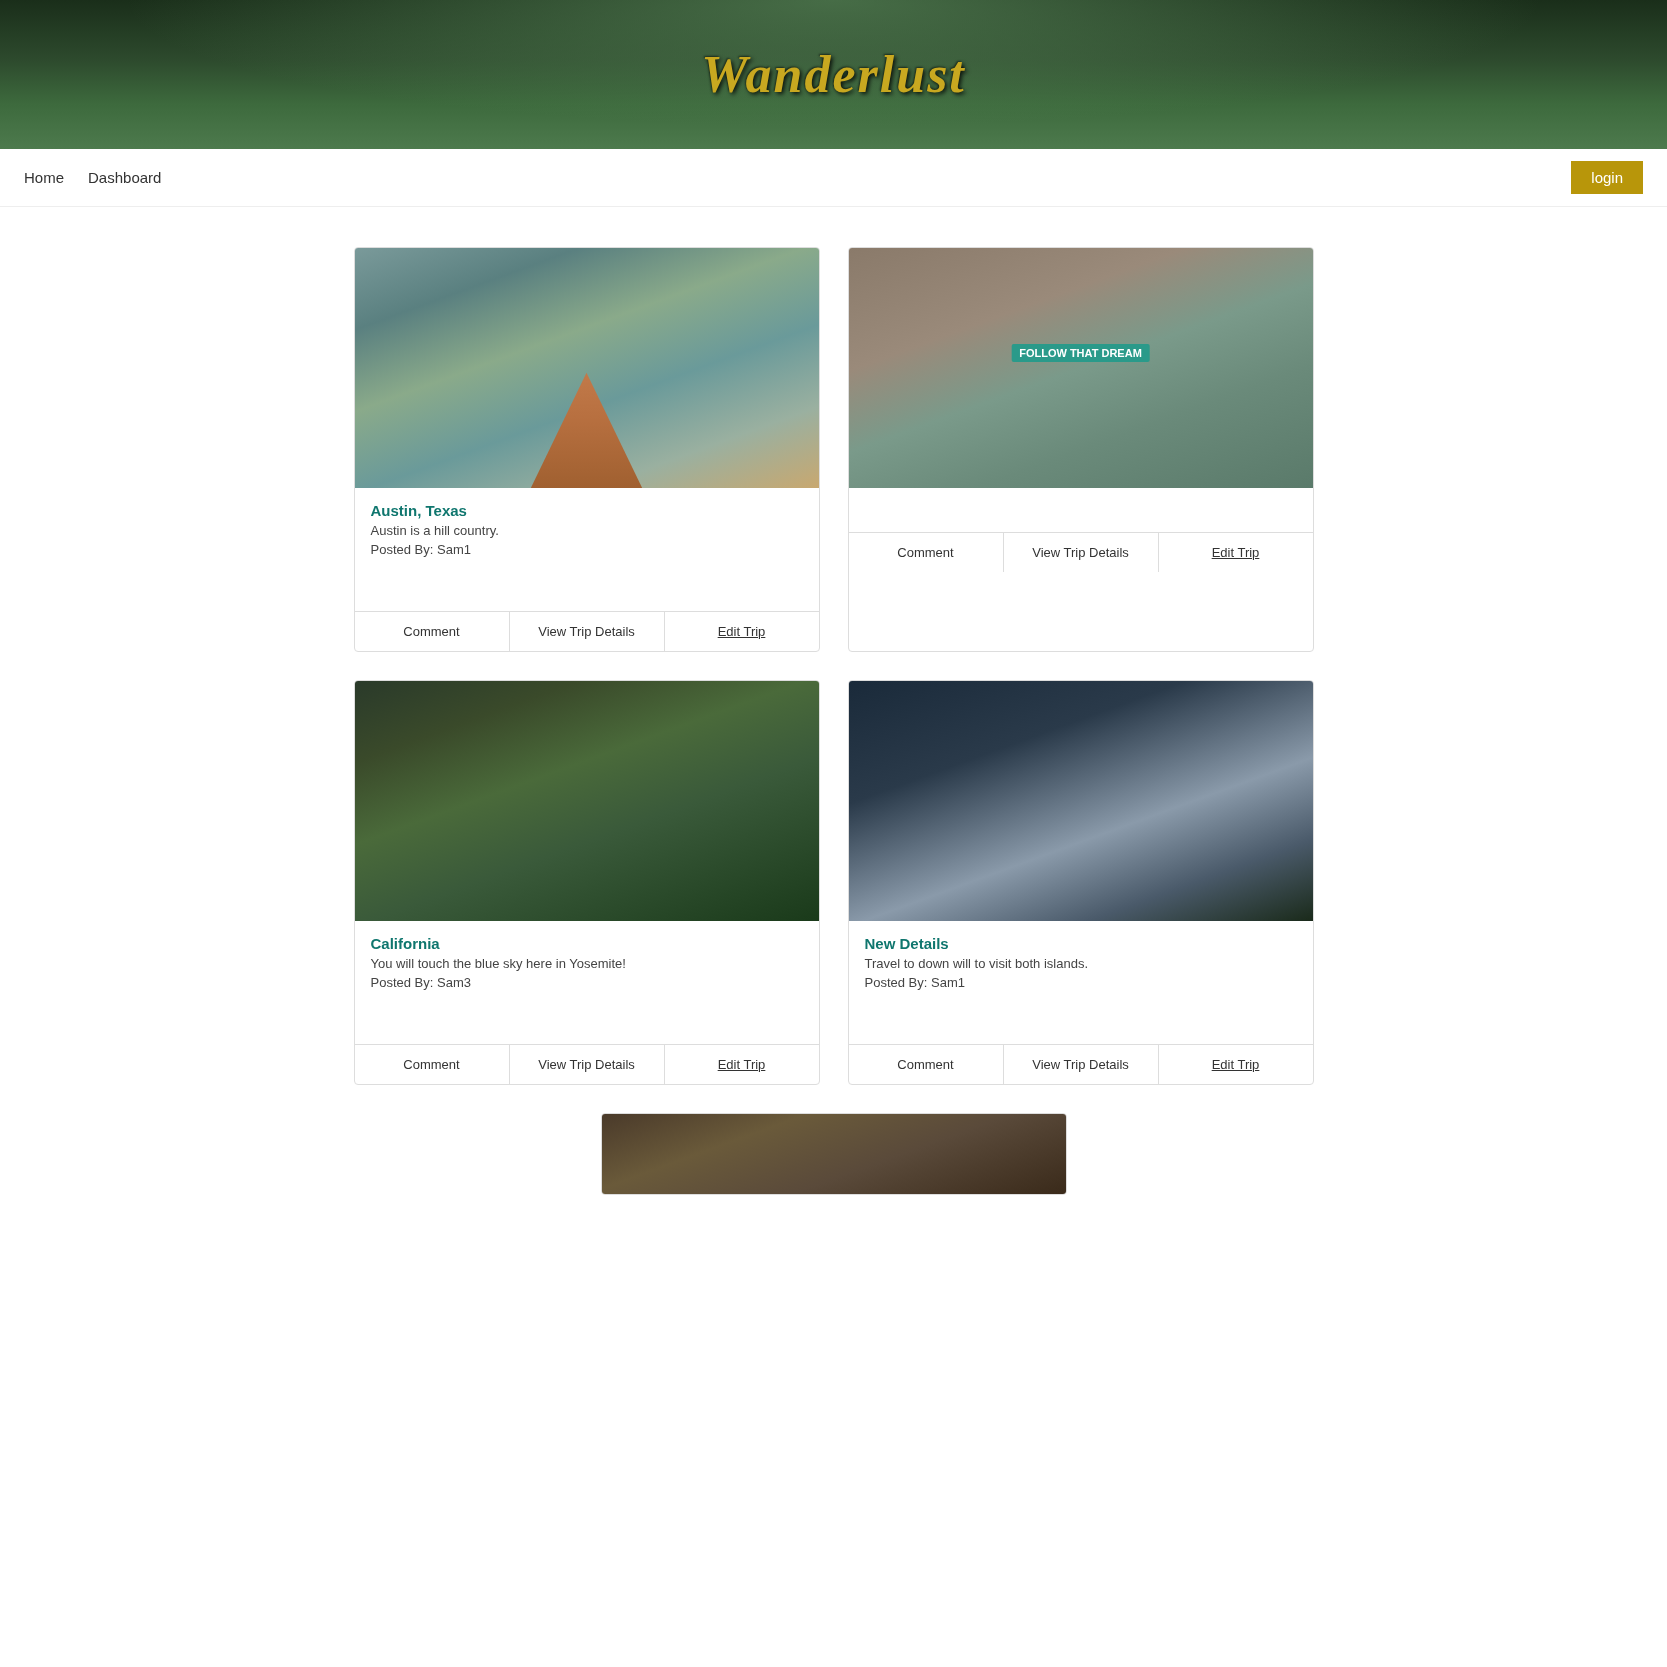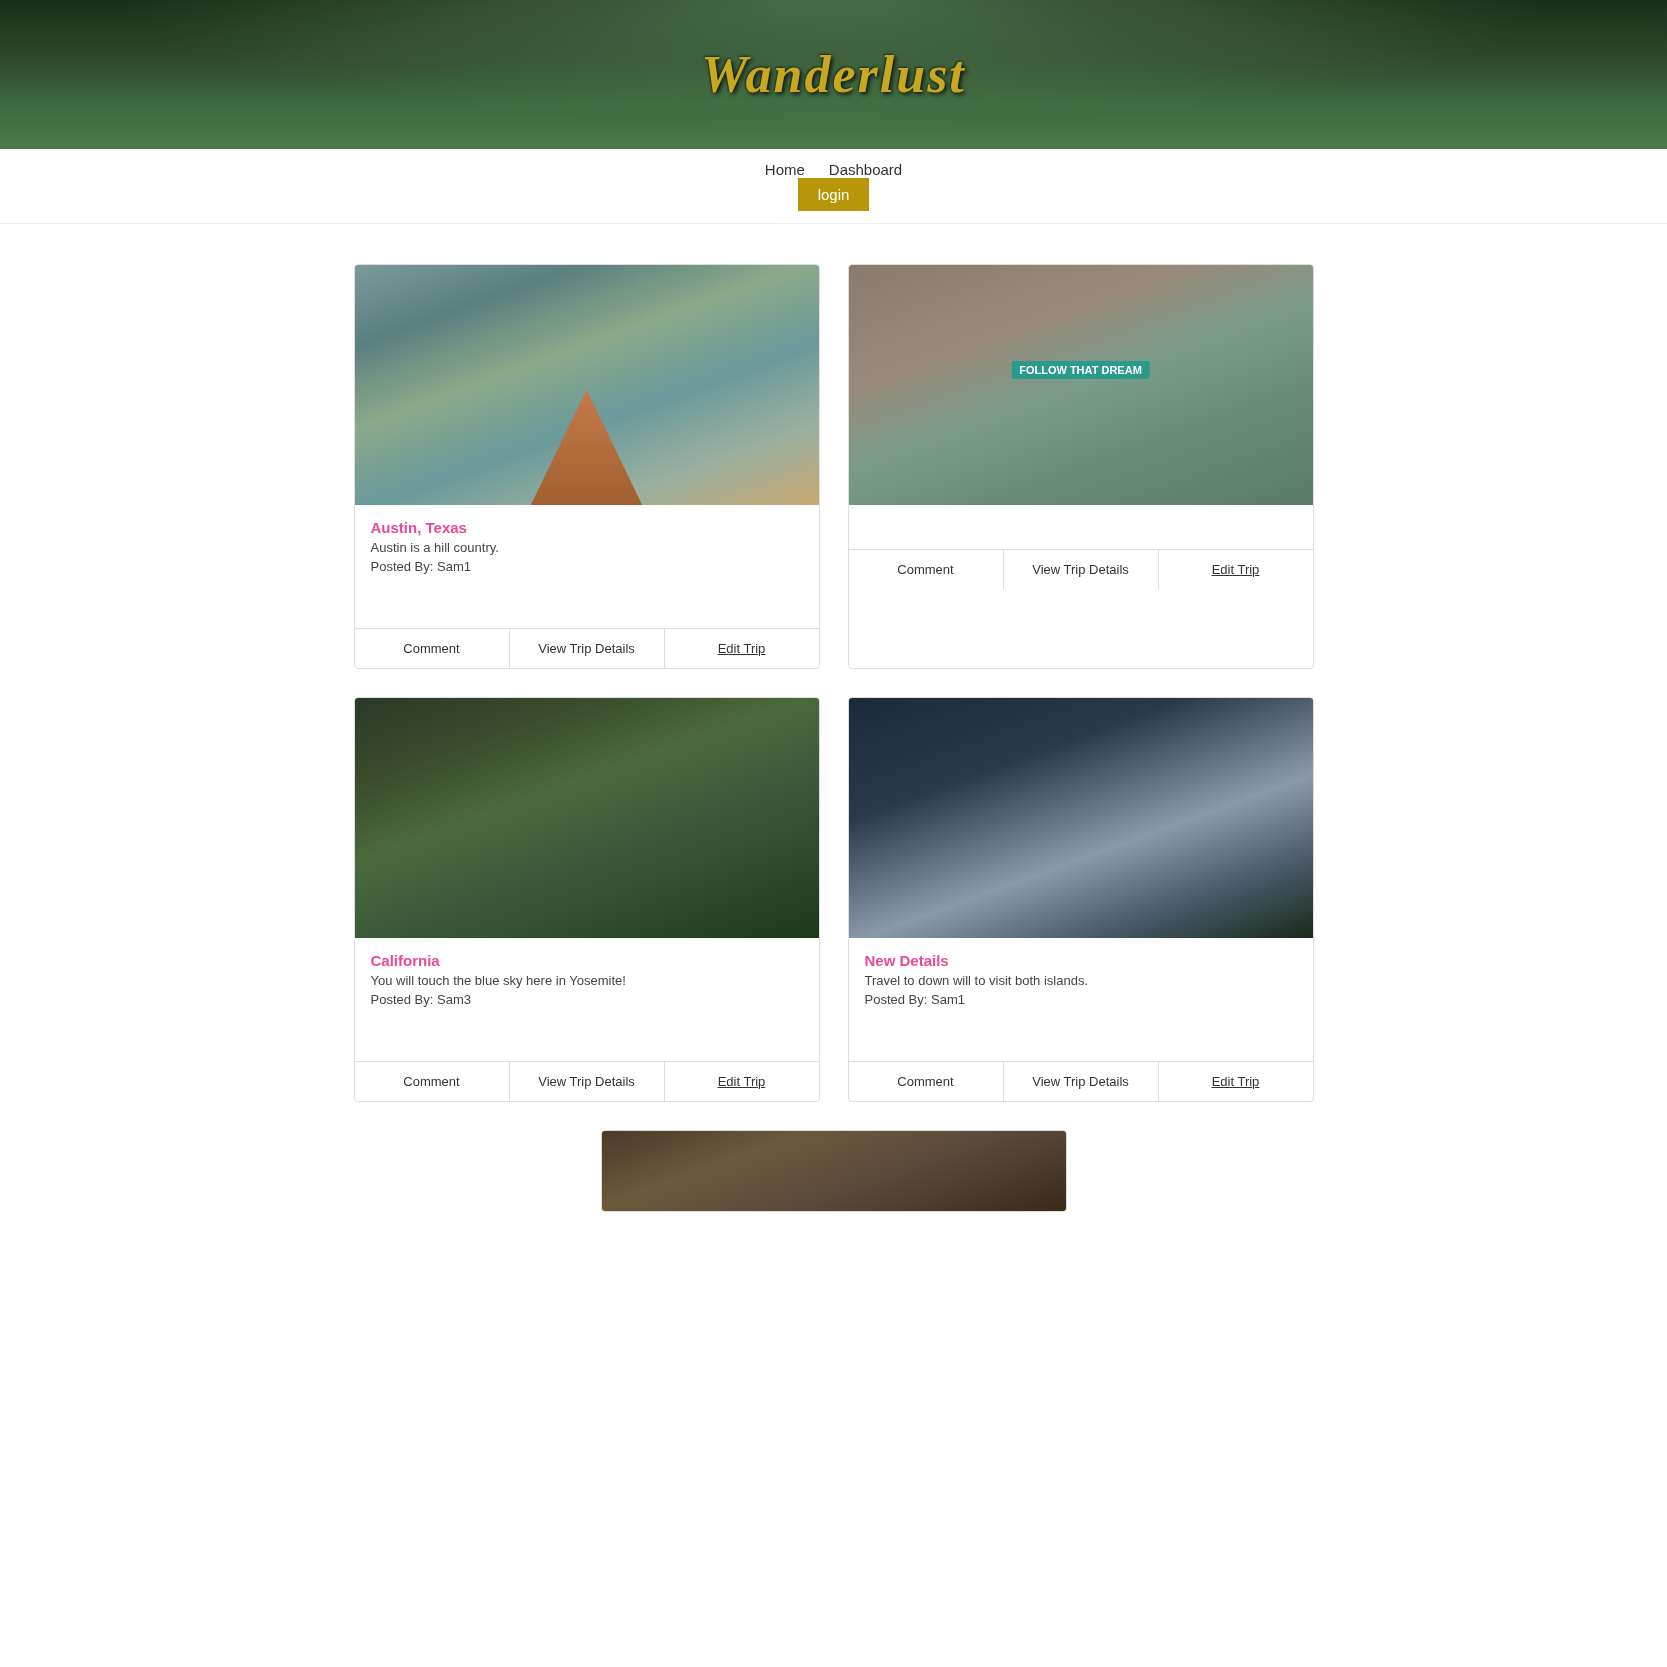--- a/index.html
+++ b/index.html
@@ -35,21 +35,20 @@
     }
 
     
     .navbar {
       width: 100%;
       padding: 12px 24px;
       display: flex;
       align-items: center;
       border-bottom: 1px solid #eee;
       background: #fff;
-      flex-direction: column;
     }
     .nav-links {
       display: flex;
       gap: 24px;
       flex: 1;
     }
     .nav-link {
       font-size: 15px;
       color: #333;
       text-decoration: none;
@@ -146,21 +145,21 @@
     }
 
     
     .card-info {
       padding: 14px 16px 10px;
     }
     .card-title {
       font-size: 15px;
       font-weight: bold;
       margin-bottom: 4px;
-      color: #ec4899;
+      color: #0f766e;
     }
     .card-desc {
       font-size: 13px;
       color: #444;
       margin-bottom: 4px;
     }
     .card-posted {
       font-size: 13px;
       color: #444;
     }

